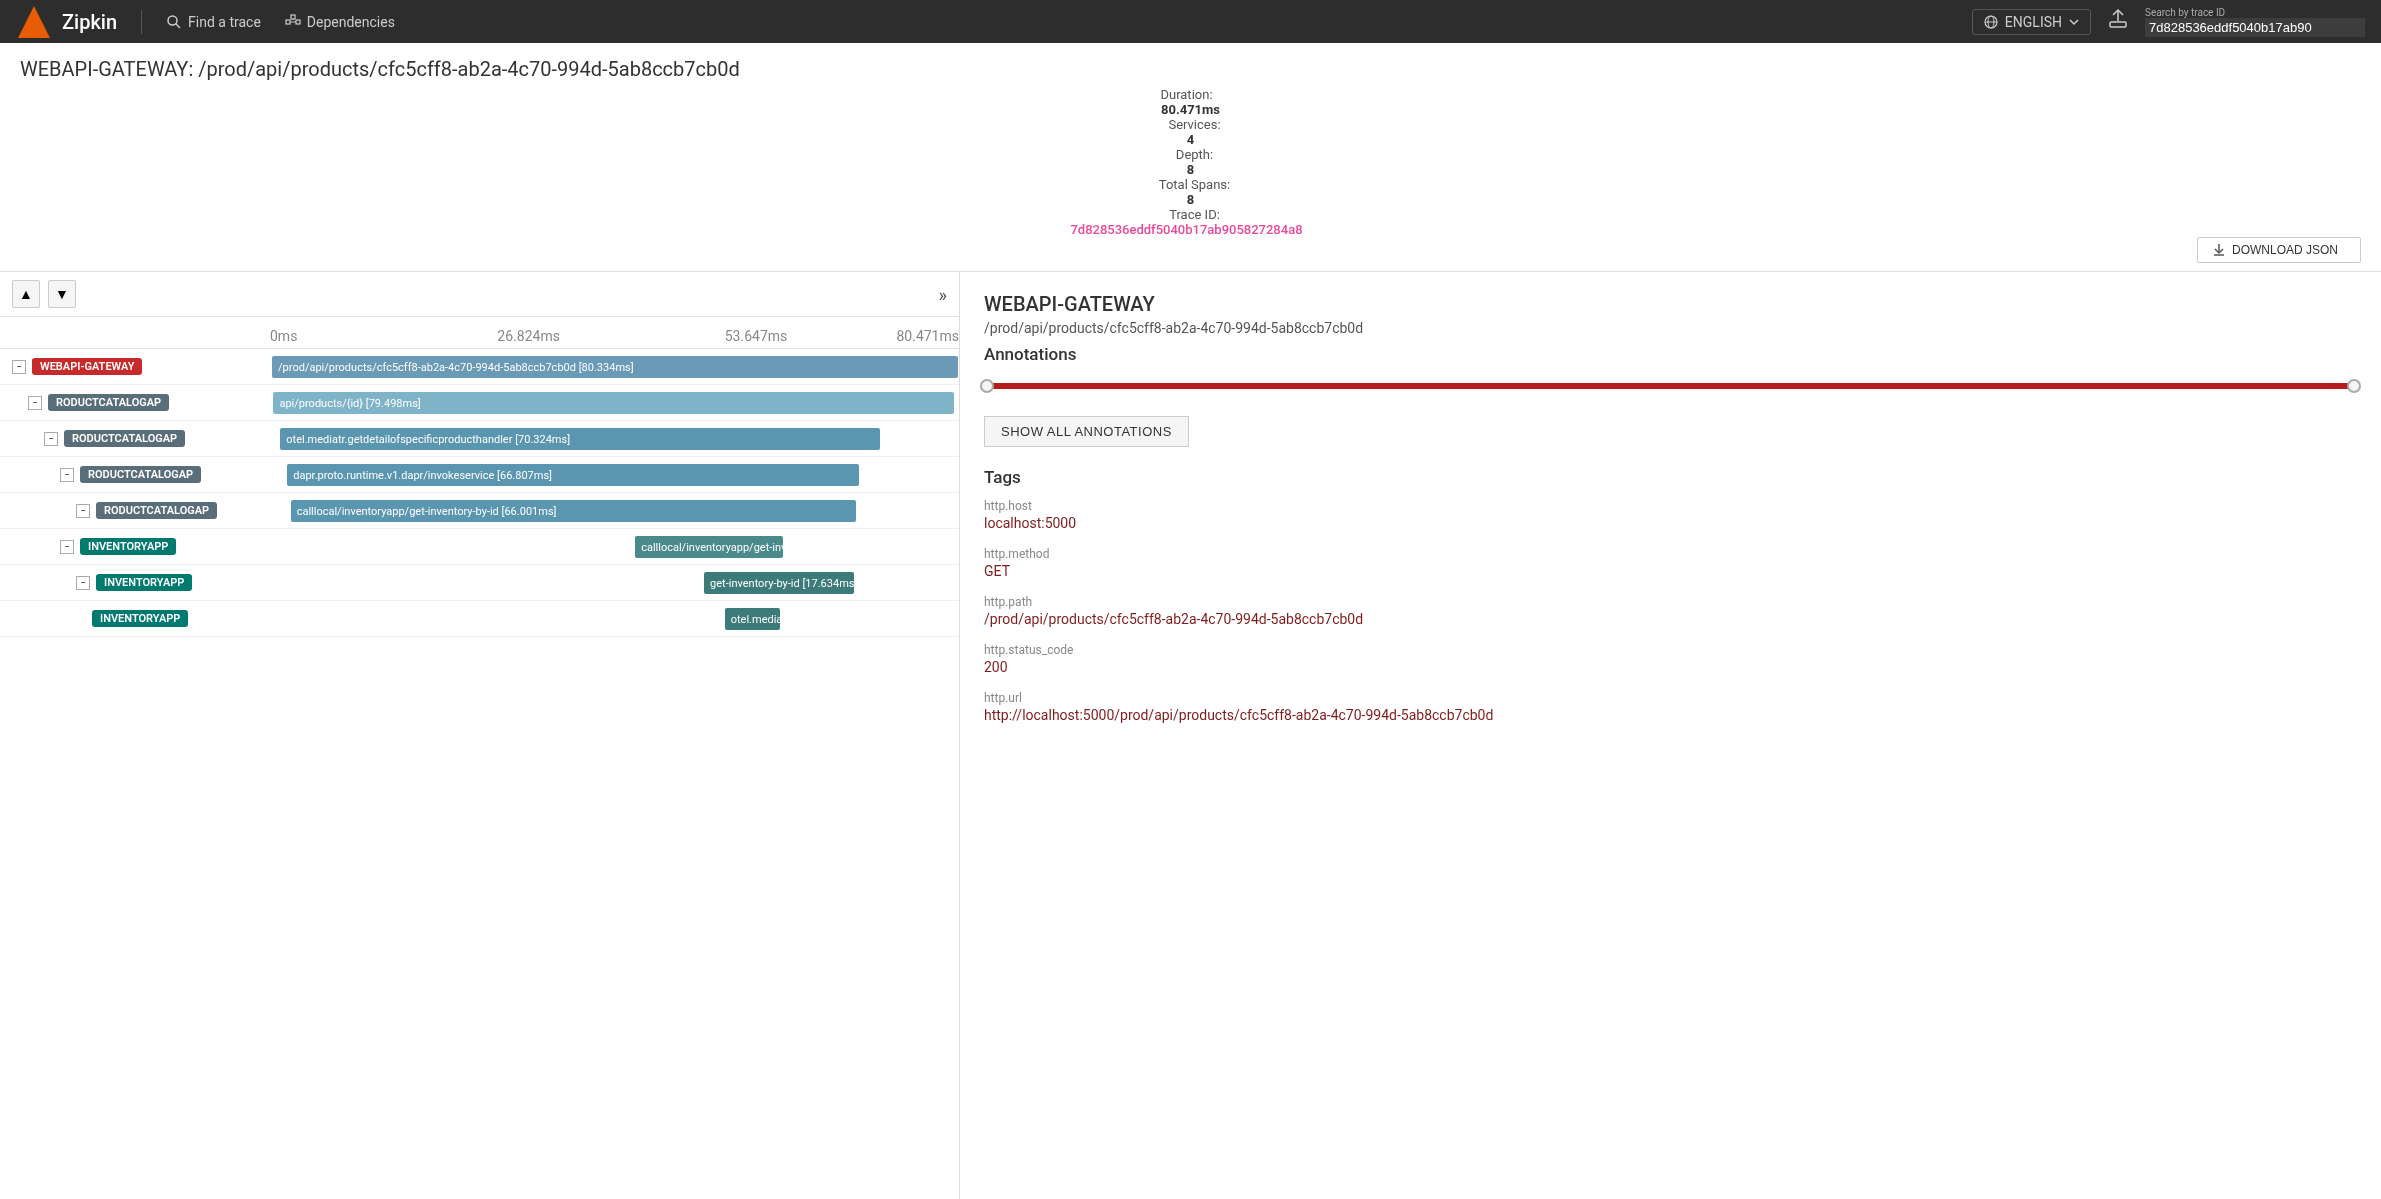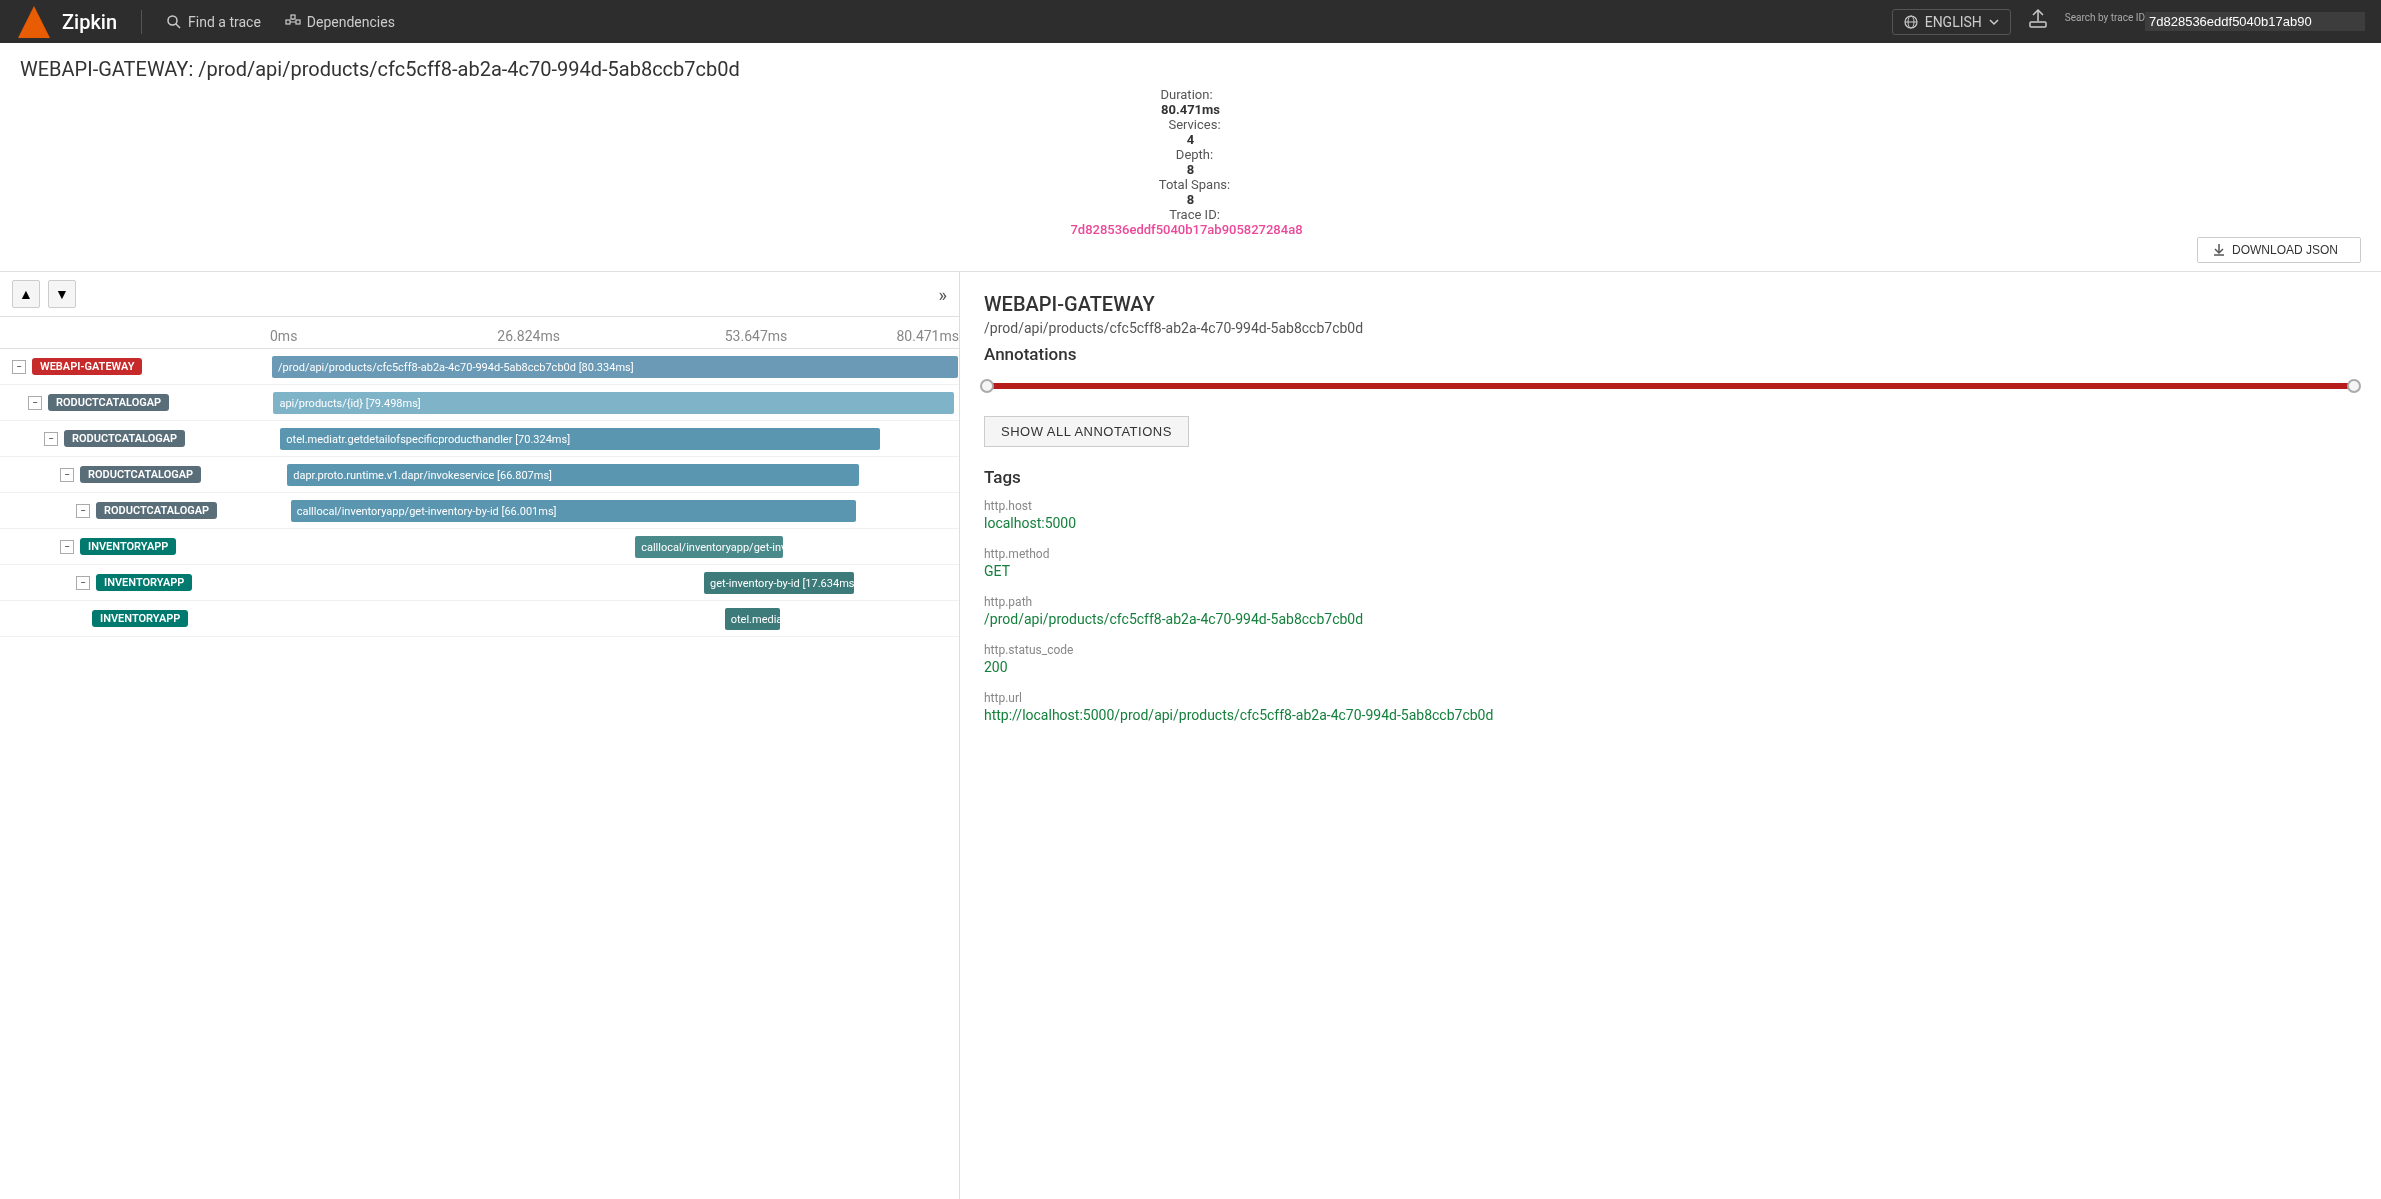--- a/index.html
+++ b/index.html
@@ -60,21 +60,21 @@
       padding: 4px 10px;
       border-radius: 3px;
     }
     .upload-btn {
       color: #ccc;
       font-size: 20px;
       cursor: pointer;
     }
     .trace-id-search {
       display: flex;
-      flex-direction: row;
+      flex-direction: column;
     }
     .trace-id-search label {
       font-size: 10px;
       color: #aaa;
     }
     .trace-id-search input {
       background: #3d3d3d;
       border: none;
       color: #fff;
       font-size: 13px;
@@ -322,21 +322,21 @@
     }
     .tags-section { margin-top: 20px; }
     .tag-item { margin-bottom: 16px; }
     .tag-key {
       font-size: 12px;
       color: #888;
       margin-bottom: 2px;
     }
     .tag-value {
       font-size: 14px;
-      color: #15803d;
+      color: #7f1d1d;
       word-break: break-all;
     }
   </style>
 </head>
 <body>
 
 <nav class="topnav">
   <div class="topnav-logo">
 
     <svg class="topnav-logo-icon" viewBox="0 0 36 36">

